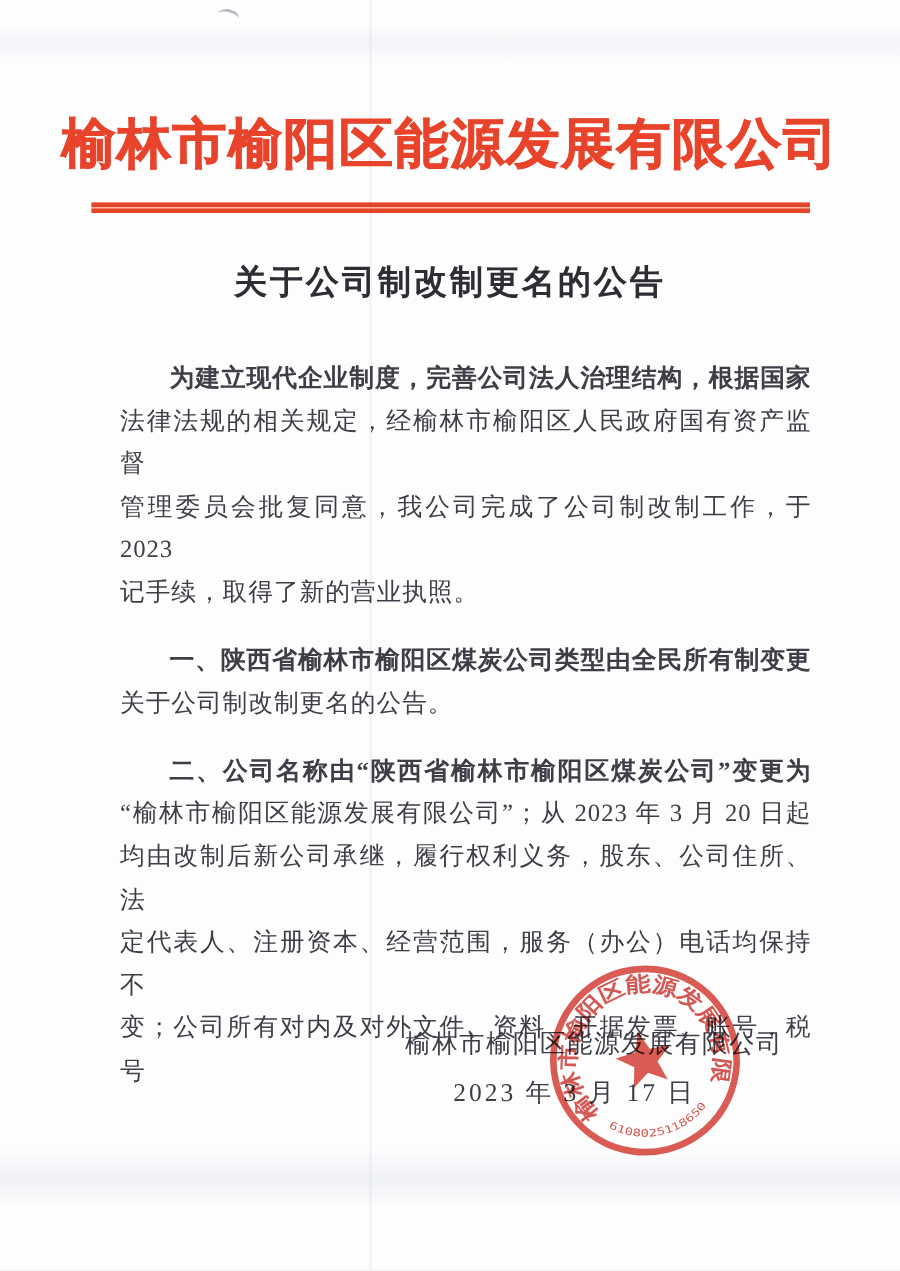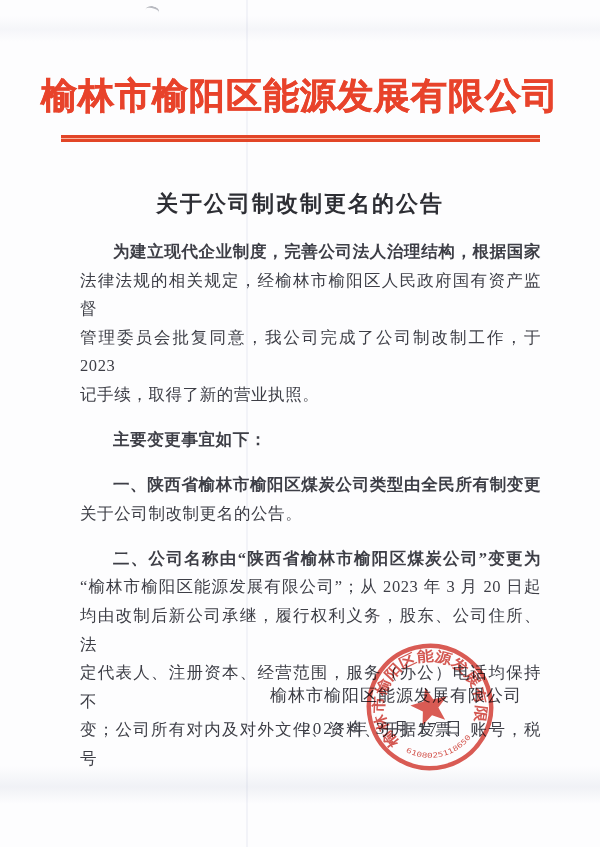--- a/index.html
+++ b/index.html
@@ -43,21 +43,21 @@
   }
   .red-rule {
     position:absolute; left:61px; top:135px; width:479px; height:7px;
     box-sizing:border-box;
     border-top:3px solid #e24527;
     border-bottom:3px solid #e24527;
     background:rgba(246,120,80,0.55);
   }
   
   .doc-title {
-    position:absolute; left:0; top:188px; width:100%;
+    position:absolute; left:0; top:172px; width:100%;
     text-align:center;
     font-family:"Liberation Sans","DejaVu Sans",sans-serif;
     font-weight:600;
     font-size:22px; line-height:32px;
     color:#2d2e34;
     letter-spacing:2px;
   }
   
   .body-block {
     position:absolute; left:80px; top:238px; width:461px;
@@ -109,21 +109,20 @@
   <div class="body-block">
     <p class="body-par">
       </p>
       <div class="line first">为建立现代企业制度，完善公司法人治理结构，根据国家</div>
       <div class="line">法律法规的相关规定，经榆林市榆阳区人民政府国有资产监督</div>
       <div class="line">管理委员会批复同意，我公司完成了公司制改制工作，于 2023</div>
       <div class="line last">记手续，取得了新的营业执照。</div>
     <p></p>
     <p class="body-par">
       </p>
-      <div class="line first last">主要变更事宜如下：</div>
     <p></p>
     <p class="body-par">
       </p>
       <div class="line first">一、陕西省榆林市榆阳区煤炭公司类型由全民所有制变更</div>
       <div class="line last">关于公司制改制更名的公告。</div>
     <p></p>
     <p class="body-par">
       </p>
       <div class="line first">二、公司名称由“陕西省榆林市榆阳区煤炭公司”变更为</div>
       <div class="line">“榆林市榆阳区能源发展有限公司”；从 2023 年 3 月 20 日起</div>

